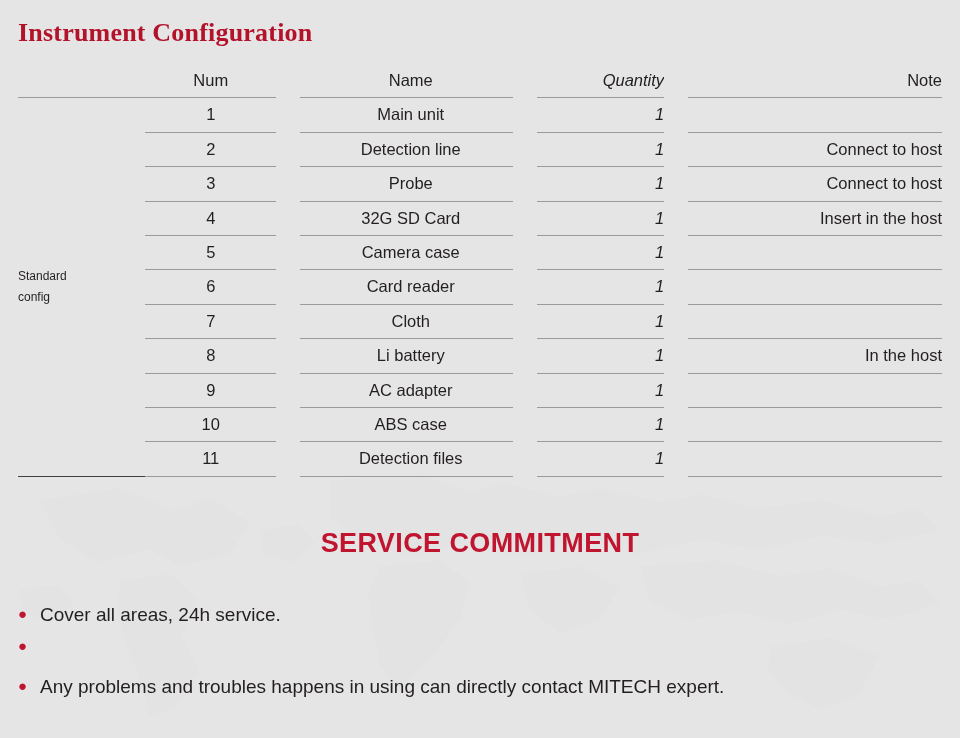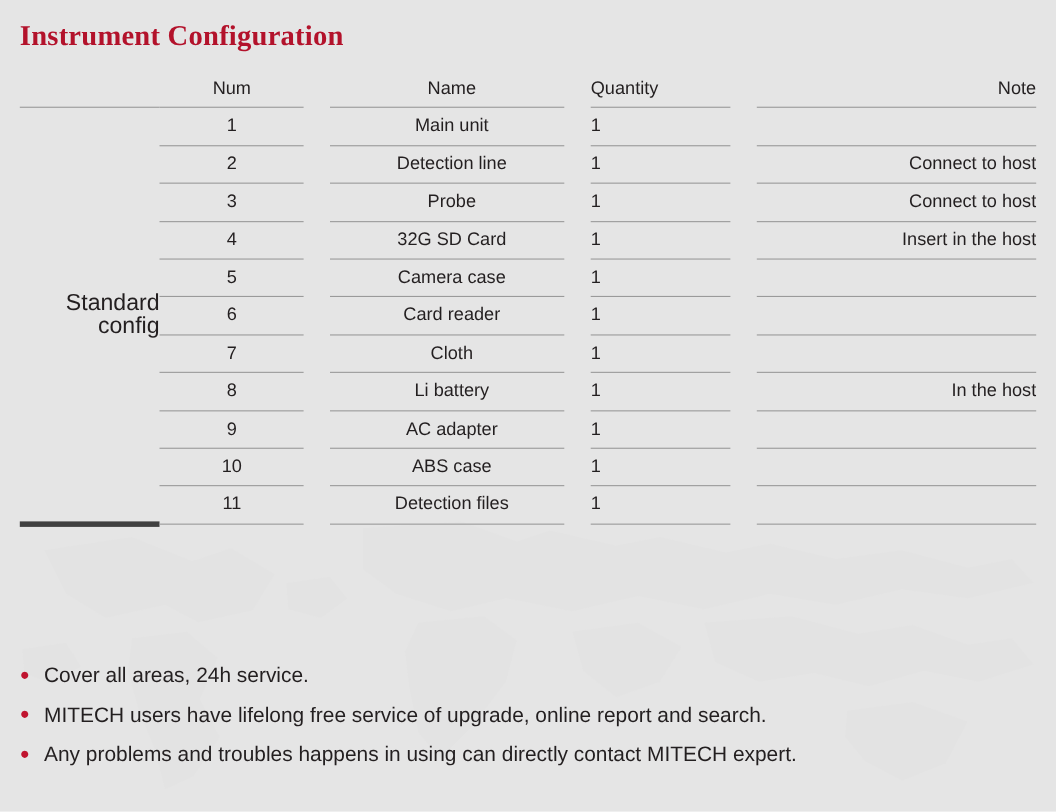--- a/index.html
+++ b/index.html
@@ -61,31 +61,31 @@
   .cell {
     height: 33.4px;
     line-height: 33.4px;
     border-bottom: 1px solid #9a9a9a;
     white-space: nowrap;
     overflow: hidden;
   }
   .col-group  { width: 118px; text-align: center; }
   .col-num    { width: 122px; text-align: center; }
   .col-name   { width: 198px; text-align: center;  padding-left: 8px !important; }
-  .col-qty    { width: 118px; text-align: left; }
+  .col-qty    { width: 118px; text-align: right; font-style: italic; }
   .col-note   { width: 236px; text-align: right;  padding-left: 8px !important; }
   .gap        { width: 22px; border-bottom: none !important; }
 
   .head .cell { border-bottom: 1px solid #9a9a9a; }
   .group-cell {
-    text-align: right;
+    text-align: left;
     vertical-align: middle;
-    border-bottom: 5px solid #404040;
+    border-bottom: 1px solid #404040;
     line-height: 21px;
-    font-size: 21px;
+    font-size: 12px;
   }
 
   
   .service-title {
     position: absolute;
     left: 0;
     top: 528px;
     width: 960px;
     text-align: center;
     font-size: 27px;
@@ -260,29 +260,29 @@
         <td class="gap"></td>
         <td class="cell col-name">Detection files</td>
         <td class="gap"></td>
         <td class="cell col-qty">1</td>
         <td class="gap"></td>
         <td class="cell col-note"></td>
       </tr>
     </tbody>
   </table>
 
+  <div class="service-title">SERVICE COMMITMENT</div>
 
   <div class="bullets">
     <div class="bullet-row">
       <span class="bullet-dot">●</span>
       <span class="bullet-text">Cover all areas, 24h service.</span>
     </div>
     <div class="bullet-row">
       <span class="bullet-dot">●</span>
-      <span class="bullet-text">MITECH users have lifelong free service of upgrade, online report and search.</span>
     </div>
     <div class="bullet-row">
       <span class="bullet-dot">●</span>
       <span class="bullet-text">Any problems and troubles happens in using can directly contact MITECH expert.</span>
     </div>
   </div>
 
 </div>
 
 </body></html>

